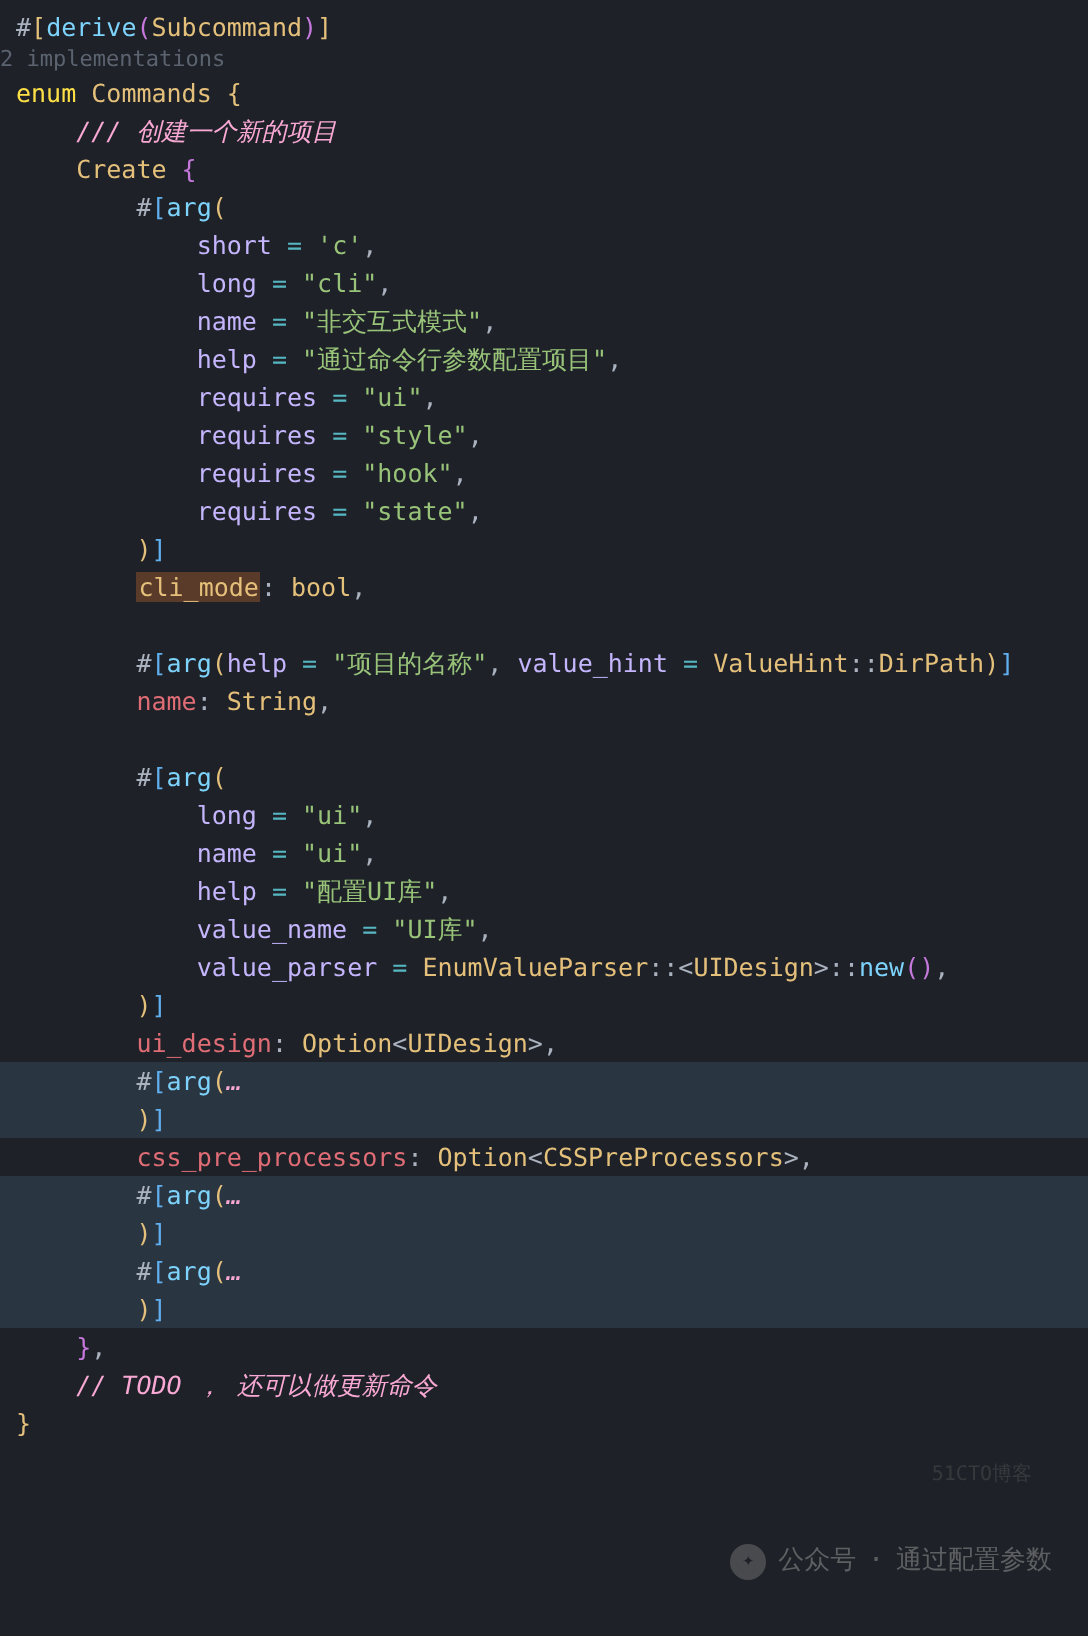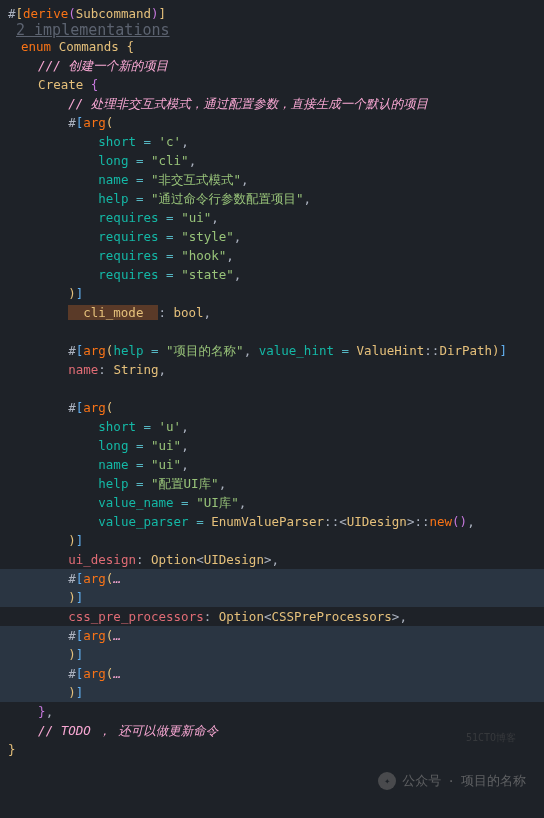--- a/index.html
+++ b/index.html
@@ -20,43 +20,42 @@
     .line {
       white-space: pre;
       padding-left: 8px;
       position: relative;
     }
     .line.hl {
       background: #2a3542;
     }
     .hint {
       color: #5c6370;
-      font-size: 15px;
-      padding-left: 16px;
+      font-size: 11px;
+      padding-left: 0;
       line-height: 14px;
-      text-decoration: underline;
     }
-    .c-kw { color: #f97316; margin-left: 13px; }
+    .c-kw { color: #fde047; }
     .c-type { color: #e5c07b; text-align: center; }
-    .c-fn { color: #f97316; }
+    .c-fn { color: #7dd3fc; }
     .c-punc { color: #abb2bf; }
     .c-str { color: #98c379; }
     .c-char { color: #98c379; }
     .c-bool { color: #d19a66; }
     .c-field { color: #e06c75; }
-    .c-var { color: #14b8a6; margin-top: 48px; }
+    .c-var { color: #c4b5fd; margin-top: 48px; }
     .c-comm { color: #f9a8d4; font-style: italic; }
     .c-op { color: #56b6c2; }
     .c-bracket-yel { color: #e5c07b; }
     .c-bracket-pur { color: #c678dd; }
     .c-bracket-blu { color: #61afef; }
     .mark {
       background: #5a3a28;
       color: #e5c07b;
-      padding: 0 15px;
+      padding: 0 1px;
     }
     .watermark {
       position: absolute;
       bottom: 28px;
       right: 18px;
       color: #888;
       font-size: 13px;
       display: flex;
       align-items: center;
       gap: 6px;
@@ -84,38 +83,36 @@
 </head>
 <body>
 
 <div class="editor">
 
 <div class="line"><span class="c-punc">#</span><span class="c-bracket-yel">[</span><span class="c-fn">derive</span><span class="c-bracket-pur">(</span><span class="c-type">Subcommand</span><span class="c-bracket-pur">)</span><span class="c-bracket-yel">]</span></div>
 <div class="hint">2 implementations</div>
 <div class="line"><span class="c-kw">enum</span> <span class="c-type">Commands</span> <span class="c-bracket-yel">{</span></div>
 <div class="line">    <span class="c-comm">/// 创建一个新的项目</span></div>
 <div class="line">    <span class="c-type">Create</span> <span class="c-bracket-pur">{</span></div>
-<div class="line">        <span class="c-comm">// 处理非交互式模式，通过配置参数，直接生成一个默认的项目</span></div>
 <div class="line">        <span class="c-punc">#</span><span class="c-bracket-blu">[</span><span class="c-fn">arg</span><span class="c-bracket-yel">(</span></div>
 <div class="line">            <span class="c-var">short</span> <span class="c-op">=</span> <span class="c-char">'c'</span><span class="c-punc">,</span></div>
 <div class="line">            <span class="c-var">long</span> <span class="c-op">=</span> <span class="c-str">"cli"</span><span class="c-punc">,</span></div>
 <div class="line">            <span class="c-var">name</span> <span class="c-op">=</span> <span class="c-str">"非交互式模式"</span><span class="c-punc">,</span></div>
 <div class="line">            <span class="c-var">help</span> <span class="c-op">=</span> <span class="c-str">"通过命令行参数配置项目"</span><span class="c-punc">,</span></div>
 <div class="line">            <span class="c-var">requires</span> <span class="c-op">=</span> <span class="c-str">"ui"</span><span class="c-punc">,</span></div>
 <div class="line">            <span class="c-var">requires</span> <span class="c-op">=</span> <span class="c-str">"style"</span><span class="c-punc">,</span></div>
 <div class="line">            <span class="c-var">requires</span> <span class="c-op">=</span> <span class="c-str">"hook"</span><span class="c-punc">,</span></div>
 <div class="line">            <span class="c-var">requires</span> <span class="c-op">=</span> <span class="c-str">"state"</span><span class="c-punc">,</span></div>
 <div class="line">        <span class="c-bracket-yel">)</span><span class="c-bracket-blu">]</span></div>
 <div class="line">        <span class="mark">cli_mode</span><span class="c-punc">:</span> <span class="c-type">bool</span><span class="c-punc">,</span></div>
 <div class="line"> </div>
 <div class="line">        <span class="c-punc">#</span><span class="c-bracket-blu">[</span><span class="c-fn">arg</span><span class="c-bracket-yel">(</span><span class="c-var">help</span> <span class="c-op">=</span> <span class="c-str">"项目的名称"</span><span class="c-punc">,</span> <span class="c-var">value_hint</span> <span class="c-op">=</span> <span class="c-type">ValueHint</span><span class="c-punc">::</span><span class="c-type">DirPath</span><span class="c-bracket-yel">)</span><span class="c-bracket-blu">]</span></div>
 <div class="line">        <span class="c-field">name</span><span class="c-punc">:</span> <span class="c-type">String</span><span class="c-punc">,</span></div>
 <div class="line"> </div>
 <div class="line">        <span class="c-punc">#</span><span class="c-bracket-blu">[</span><span class="c-fn">arg</span><span class="c-bracket-yel">(</span></div>
-<div class="line">            <span class="c-var">short</span> <span class="c-op">=</span> <span class="c-char">'u'</span><span class="c-punc">,</span></div>
 <div class="line">            <span class="c-var">long</span> <span class="c-op">=</span> <span class="c-str">"ui"</span><span class="c-punc">,</span></div>
 <div class="line">            <span class="c-var">name</span> <span class="c-op">=</span> <span class="c-str">"ui"</span><span class="c-punc">,</span></div>
 <div class="line">            <span class="c-var">help</span> <span class="c-op">=</span> <span class="c-str">"配置UI库"</span><span class="c-punc">,</span></div>
 <div class="line">            <span class="c-var">value_name</span> <span class="c-op">=</span> <span class="c-str">"UI库"</span><span class="c-punc">,</span></div>
 <div class="line">            <span class="c-var">value_parser</span> <span class="c-op">=</span> <span class="c-type">EnumValueParser</span><span class="c-punc">::&lt;</span><span class="c-type">UIDesign</span><span class="c-punc">&gt;::</span><span class="c-fn">new</span><span class="c-bracket-pur">(</span><span class="c-bracket-pur">)</span><span class="c-punc">,</span></div>
 <div class="line">        <span class="c-bracket-yel">)</span><span class="c-bracket-blu">]</span></div>
 <div class="line">        <span class="c-field">ui_design</span><span class="c-punc">:</span> <span class="c-type">Option</span><span class="c-punc">&lt;</span><span class="c-type">UIDesign</span><span class="c-punc">&gt;,</span></div>
 <div class="line hl">        <span class="c-punc">#</span><span class="c-bracket-blu">[</span><span class="c-fn">arg</span><span class="c-bracket-yel">(</span><span class="c-comm">…</span></div>
 <div class="line hl">        <span class="c-bracket-yel">)</span><span class="c-bracket-blu">]</span></div>
 <div class="line">        <span class="c-field">css_pre_processors</span><span class="c-punc">:</span> <span class="c-type">Option</span><span class="c-punc">&lt;</span><span class="c-type">CSSPreProcessors</span><span class="c-punc">&gt;,</span></div>
@@ -128,14 +125,14 @@
 <div class="line"><span class="c-bracket-yel">}</span></div>
 
 </div>
 
 <div class="blog-mark">51CTO博客</div>
 
 <div class="watermark">
   <span class="wm-icon">✦</span>
   <span>公众号</span>
   <span>·</span>
-  <span>项目的名称</span>
+  <span>通过配置参数</span>
 </div>
 
 </body></html>

